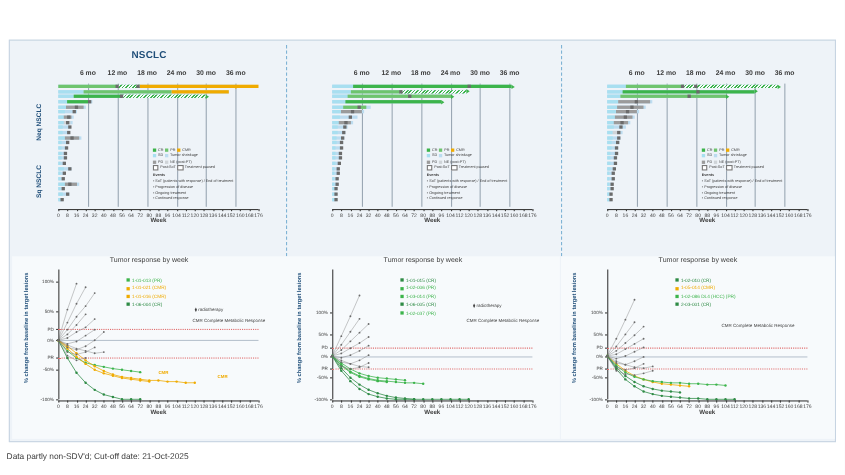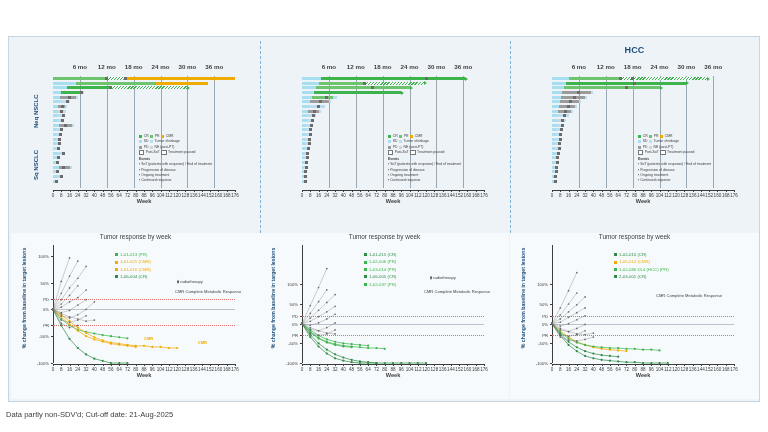--- a/index.html
+++ b/index.html
@@ -106,20 +106,21 @@
 <body>
 
 <div class="slide">
 
 
   <div class="frame">
     <div class="vdiv" style="left:251px"></div>
     <div class="vdiv" style="left:501px"></div>
     <div id="cols">
         <div class="col" style="left: 2px; width: 249px;">
+          <div class="col-head">NSCLC</div>
           <div class="swim" style="left: 0px; top: 26px; width: 249px; height: 152px;">
             <div class="swim-months">
               <div class="mo" style="left: 68.8864px;">6 mo</div>
               <div class="mo" style="left: 95.7727px;">12 mo</div>
               <div class="mo" style="left: 122.659px;">18 mo</div>
               <div class="mo" style="left: 149.545px;">24 mo</div>
               <div class="mo" style="left: 176.432px;">30 mo</div>
               <div class="mo" style="left: 203.318px;">36 mo</div>
             </div>
             <div class="swim-area" style="top: 13px; height: 112px;">
@@ -975,21 +976,20 @@
               <div class="xl" style="left: 165.455px;">160</div>
               <div class="xt" style="left: 173.727px;"></div>
               <div class="xl" style="left: 173.727px;">168</div>
               <div class="xt" style="left: 182px;"></div>
               <div class="xl" style="left: 182px;">176</div>
               <div class="axname">Week</div>
             </div>
           </div>
         </div>
         <div class="col" style="left: 501px; width: 249px;">
-          <div class="col-head">HCC</div>
           <div class="swim" style="left: 0px; top: 26px; width: 249px; height: 152px;">
             <div class="swim-months">
               <div class="mo" style="left: 68.8864px;">6 mo</div>
               <div class="mo" style="left: 95.7727px;">12 mo</div>
               <div class="mo" style="left: 122.659px;">18 mo</div>
               <div class="mo" style="left: 149.545px;">24 mo</div>
               <div class="mo" style="left: 176.432px;">30 mo</div>
               <div class="mo" style="left: 203.318px;">36 mo</div>
             </div>
             <div class="swim-area" style="top: 13px; height: 112px;">
@@ -1409,14 +1409,14 @@
               <div class="xl" style="left: 173.727px;">168</div>
               <div class="xt" style="left: 182px;"></div>
               <div class="xl" style="left: 182px;">176</div>
               <div class="axname">Week</div>
             </div>
           </div>
         </div>
       </div>
   </div>
 
-  <div class="footer">Data partly non-SDV'd; Cut-off date: 21-Aug-2025</div>
+  <div class="footer">Data partly non-SDV'd; Cut-off date: 21-Oct-2025</div>
 </div>
 
 </body></html>

